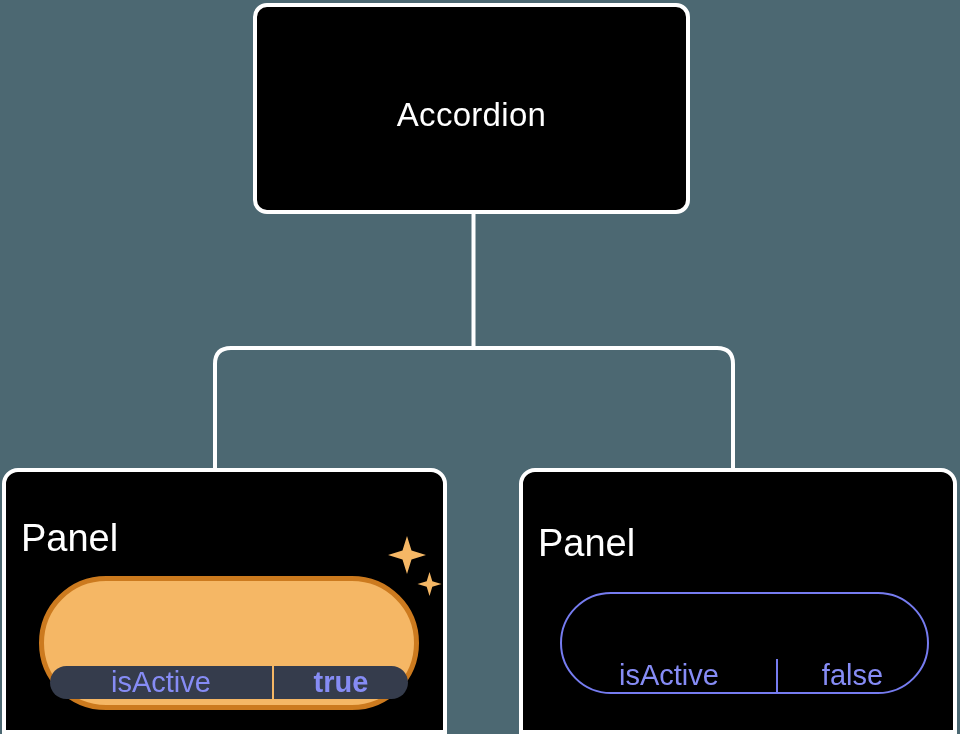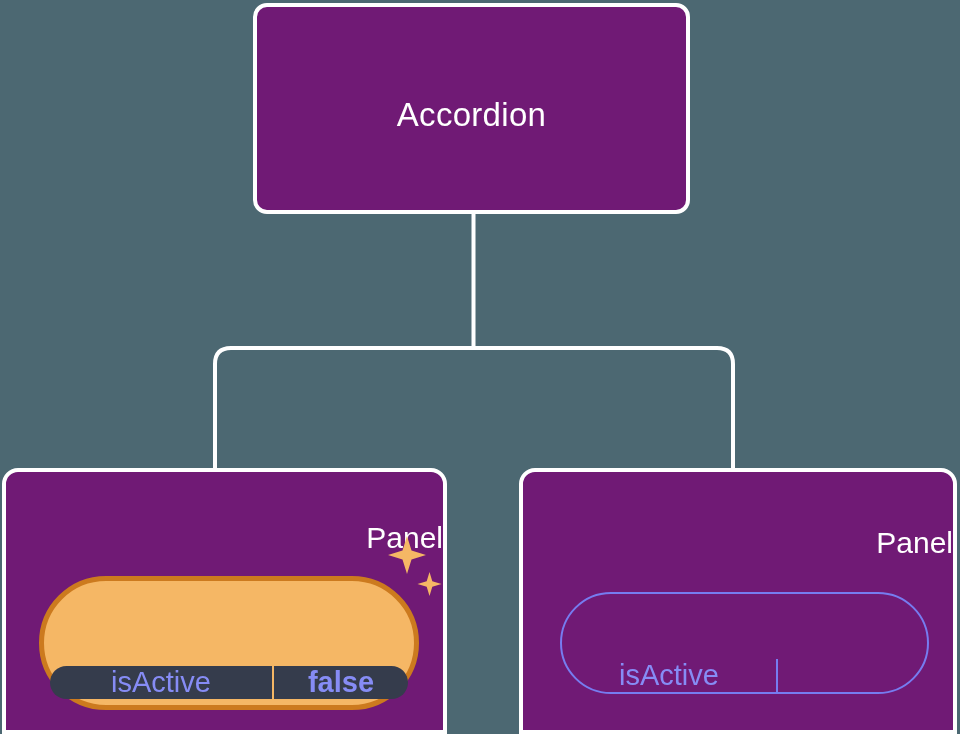--- a/index.html
+++ b/index.html
@@ -27,21 +27,21 @@
     top: 0;
     width: 960px;
     height: 734px;
     pointer-events: none;
   }
 
   
   .node {
     position: absolute;
     box-sizing: border-box;
-    background: #701a75;
+    background: #000000;
     border: 4px solid #ffffff;
     border-radius: 16px;
   }
   .node-root {
     left: 253px;
     top: 3px;
     width: 437px;
     height: 211px;
     border-radius: 14px;
   }
@@ -68,25 +68,25 @@
   .node-panel-right {
     left: 519px;
     top: 468px;
     width: 438px;
     height: 266px;
     border-bottom-left-radius: 0;
     border-bottom-right-radius: 0;
   }
   .node-title-panel {
     position: absolute;
-    left: 0;
+    left: 15px;
     right: 0;
-    text-align: right;
+    text-align: left;
     color: #ffffff;
-    font-size: 30px;
+    font-size: 38px;
     line-height: 36px;
   }
   .node-panel-left .node-title-panel { top: 48px; }
   .node-panel-right .node-title-panel { top: 53px; }
 
   
   .pill {
     position: absolute;
     box-sizing: border-box;
     display: flex;
@@ -173,31 +173,32 @@
   <div class="node node-root">
     <div class="node-title-root">Accordion</div>
   </div>
 
   <div class="node node-panel-left">
     <div class="node-title-panel">Panel</div>
 
     <div class="pill pill-highlight">
       <div class="pill-inner">
         <div class="pill-cell pill-name">isActive</div>
-        <div class="pill-cell pill-value">false</div>
+        <div class="pill-cell pill-value">true</div>
       </div>
     </div>
   </div>
 
   <svg class="sparkle" viewBox="0 0 58 70" width="58" height="70" aria-hidden="true">
     <path d="M 22 2 L 26.5 16.5 L 41 21 L 26.5 25.5 L 22 40 L 17.5 25.5 L 3 21 L 17.5 16.5 Z" fill="#f5b765"></path>
     <path d="M 44.5 38 L 47.3 47.2 L 56.5 50 L 47.3 52.8 L 44.5 62 L 41.7 52.8 L 32.5 50 L 41.7 47.2 Z" fill="#f5b765"></path>
   </svg>
 
   <div class="node node-panel-right">
     <div class="node-title-panel">Panel</div>
 
     <div class="pill pill-plain">
       <div class="pill-cell pill-name">isActive</div>
+      <div class="pill-cell pill-value">false</div>
     </div>
   </div>
 
 </div>
 
 </body></html>

